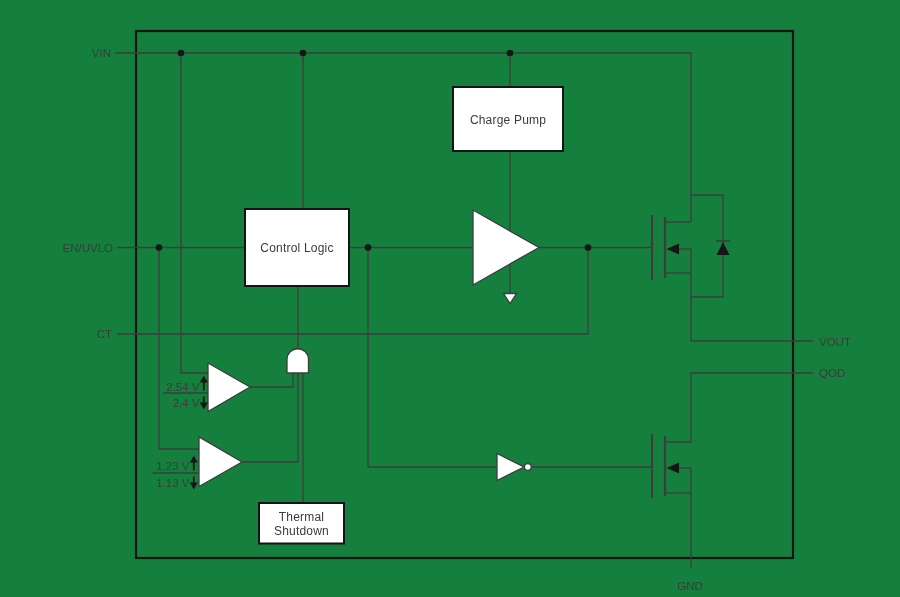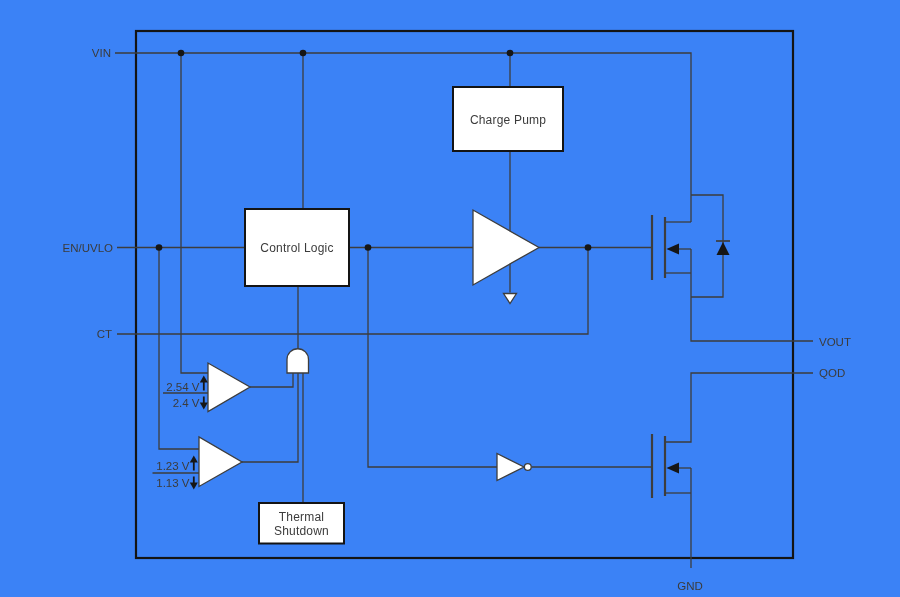--- a/index.html
+++ b/index.html
@@ -1,17 +1,17 @@
 <!DOCTYPE html>
 <html><head>
 <meta charset="utf-8">
 <style>
   html,body{margin:0;padding:0;background:#ffffff;}
   .canvas{
-    position:relative;width:900px;height:597px;background:#3b82f6;overflow:hidden;
+    position:relative;width:900px;height:597px;background:#15803d;overflow:hidden;
     font-family:"Liberation Sans", sans-serif;
   }
   svg{display:block;}
   text{
     font-family:"Liberation Sans", sans-serif;
     fill:#3b3b3b;
   }
   .pin-label{font-size:11.5px;}
   .block-label{font-size:12px;letter-spacing:0.2px;}
   .thresh-label{font-size:11.5px;}

